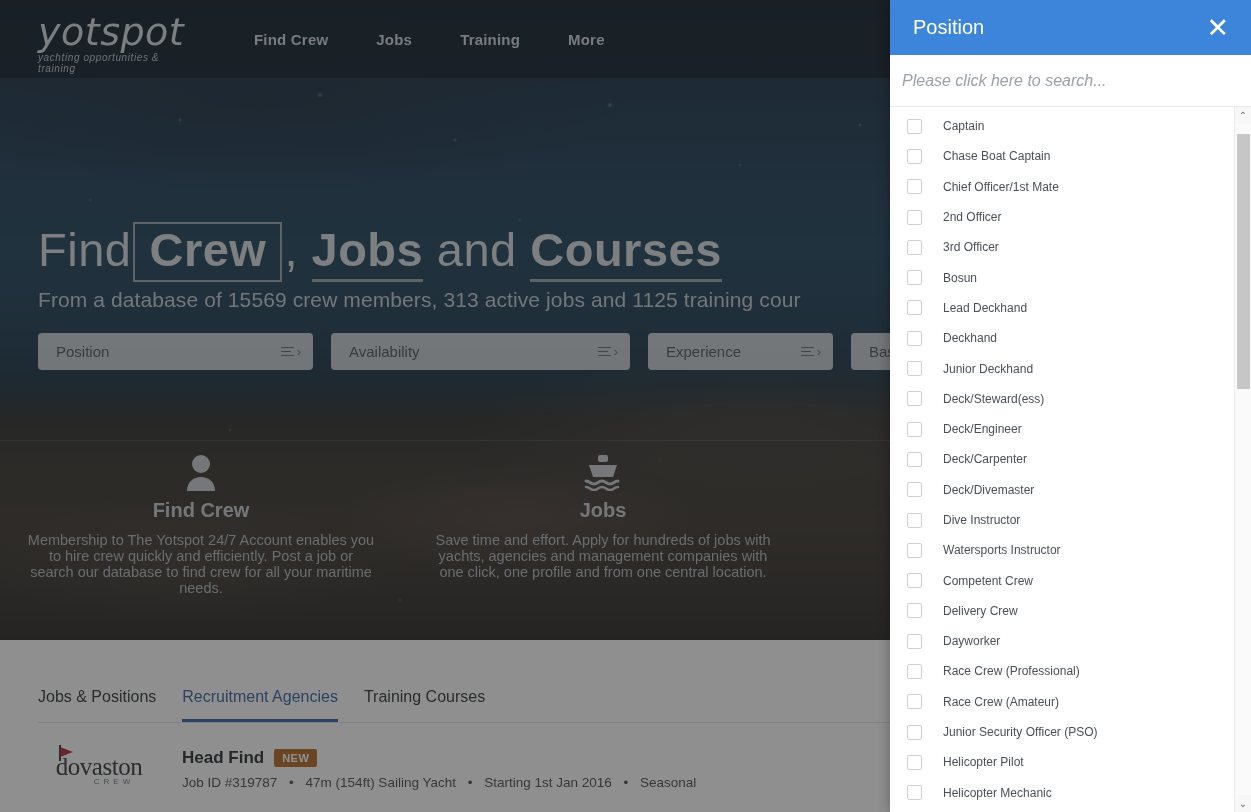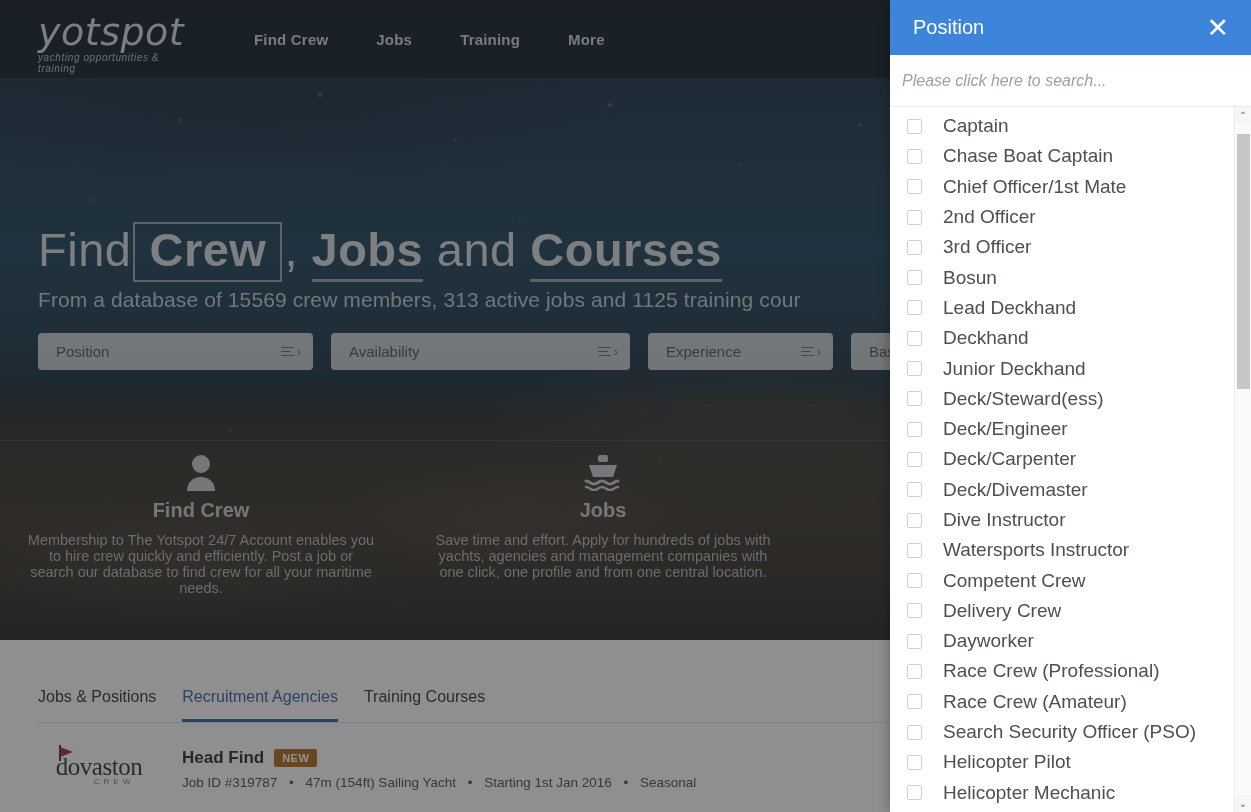--- a/index.html
+++ b/index.html
@@ -166,21 +166,21 @@
   }
   #panel-search input::placeholder { color: #9ba1a7; font-style: italic; opacity: 1; }
 
   #list-wrap { flex: 1; position: relative; overflow: hidden; }
   #list { position: absolute; left: 0; top: 0; right: 17px; bottom: 0; overflow: hidden; padding-top: 4px; }
   .opt { display: flex; align-items: center; height: 30.3px; padding-left: 17px; }
   .opt .box {
     width: 15px; height: 15px; border: 1px solid #cdd1d4; border-radius: 2px;
     background: #fff; flex: none;
   }
-  .opt .txt { margin-left: 21px; font-size: 19px; color: #4a5056; white-space: nowrap; }
+  .opt .txt { margin-left: 21px; font-size: 12px; color: #4a5056; white-space: nowrap; }
 
   
   #sb { position: absolute; right: 0; top: 0; width: 17px; height: 100%;
     background: #fdfdfd; border-left: 1px solid #ececec; }
   #sb .arrow { height: 17px; display: flex; align-items: center; justify-content: center;
     color: #6a6f74; font-size: 10px; background: #f7f7f7; }
   #sb .track { position: absolute; top: 17px; bottom: 17px; left: 0; right: 0; background: #fafafa; }
   #sb .thumb { position: absolute; left: 2px; width: 13px; top: 10px; height: 255px;
     background: #c6c6c6; border-radius: 1px; }
   #sb .arrow.down { position: absolute; bottom: 0; left: 0; right: 0; }
@@ -418,21 +418,21 @@
           <div class="opt">
             <span class="box"></span>
             <span class="txt">Race Crew (Professional)</span>
           </div>
           <div class="opt">
             <span class="box"></span>
             <span class="txt">Race Crew (Amateur)</span>
           </div>
           <div class="opt">
             <span class="box"></span>
-            <span class="txt">Search Security Officer (PSO)</span>
+            <span class="txt">Junior Security Officer (PSO)</span>
           </div>
           <div class="opt">
             <span class="box"></span>
             <span class="txt">Helicopter Pilot</span>
           </div>
           <div class="opt">
             <span class="box"></span>
             <span class="txt">Helicopter Mechanic</span>
           </div>
         </div>

